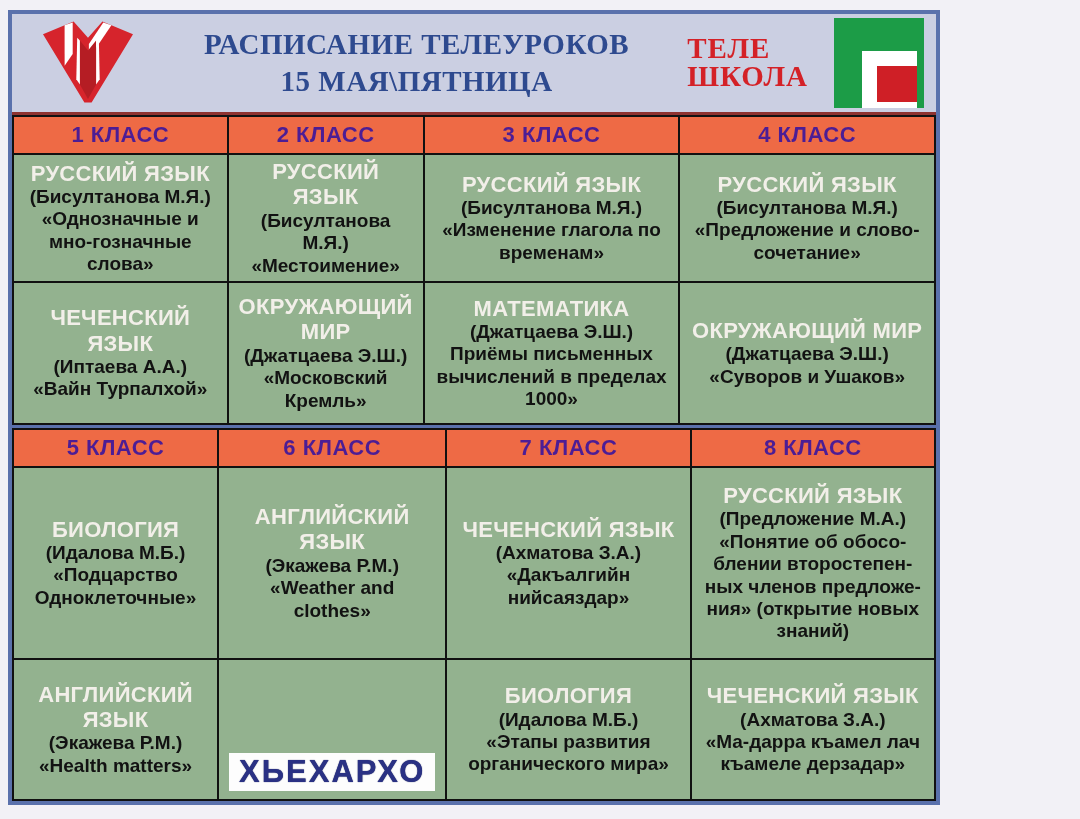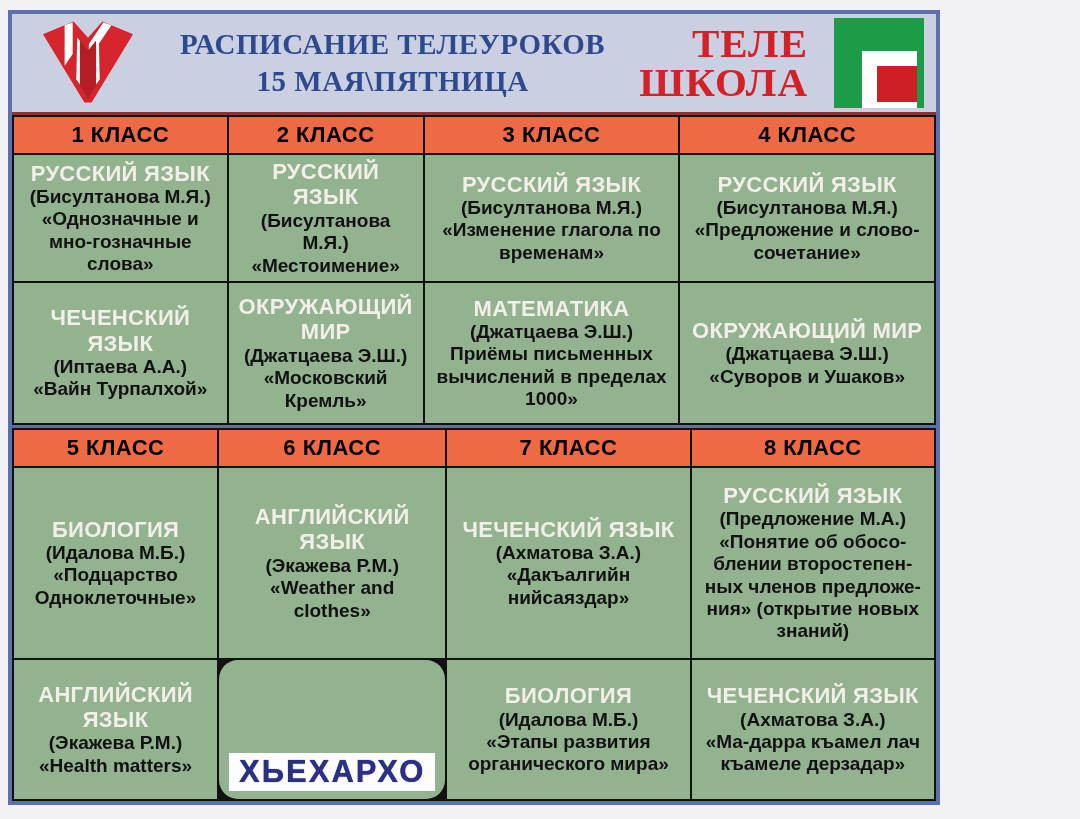--- a/index.html
+++ b/index.html
@@ -19,49 +19,49 @@
     height:98px;flex:none;background:#cbcfe2;
     display:flex;align-items:center;padding:0 12px;box-sizing:border-box;
   }
   .m-logo{flex:none;width:128px;height:92px;display:flex;align-items:center;justify-content:center;}
   .title{
     flex:1;text-align:center;
     font-family:"Liberation Serif", serif;font-weight:bold;
     font-size:29px;line-height:1.28;color:#2e4a8f;letter-spacing:.5px;
   }
   .brand{
-    flex:none;text-align:right;margin:0 26px 0 6px;
+    flex:none;text-align:left;margin:0 26px 0 6px;
     font-family:"Liberation Serif", serif;font-weight:bold;
-    font-size:41px;line-height:.95;color:#d42127;letter-spacing:1px;
+    font-size:29px;line-height:.95;color:#d42127;letter-spacing:1px;
   }
   .g-logo{flex:none;width:90px;height:90px;position:relative;background:#1c9c47;}
   .g-logo .gw{position:absolute;left:31%;top:37%;width:61%;height:63%;background:#fff;}
   .g-logo .gr{position:absolute;left:48%;top:53%;width:44%;height:40%;background:#cf1f26;}
   .redline{height:3px;flex:none;background:#8e3230;}
   .bluedivider{height:3px;flex:none;background:#5a71ac;}
   
   .section{
     flex:none;display:grid;gap:2px;padding:2px;background:#111;
     grid-template-columns:233fr 211fr 278fr 278fr;
   }
   .sec1{grid-template-rows:36px 126px 140px;}
   .sec2{grid-template-rows:36px 190px 139px;}
   .chead{
     background:#ee6a45;display:flex;align-items:center;justify-content:center;
-    font-weight:bold;font-size:22px;color:#000000;letter-spacing:.5px;
+    font-weight:bold;font-size:22px;color:#4c1d95;letter-spacing:.5px;
   }
   .cell{
     background:#93b28f;display:flex;flex-direction:column;
     align-items:center;justify-content:center;text-align:center;
     padding:4px 10px;box-sizing:border-box;
   }
   .subj{font-weight:bold;font-size:22px;line-height:1.15;color:#f2efe9;letter-spacing:.3px;}
   .teach{font-weight:bold;font-size:19px;line-height:1.18;color:#121212;}
   .topic{font-weight:bold;font-size:19px;line-height:1.18;color:#121212;}
-  .cell-watermark{justify-content:flex-end;padding-bottom:8px;border-radius:19px;}
+  .cell-watermark{justify-content:flex-end;padding-bottom:8px;}
   .wm{
     background:#fdfdfd;color:#2a3184;font-weight:bold;
     font-size:31px;letter-spacing:2px;padding:1px 10px;line-height:1.15;
     font-family:"Liberation Sans", sans-serif;
     text-shadow:0 0 1px #141b53;
   }
 </style>
 </head>
 <body>
 

